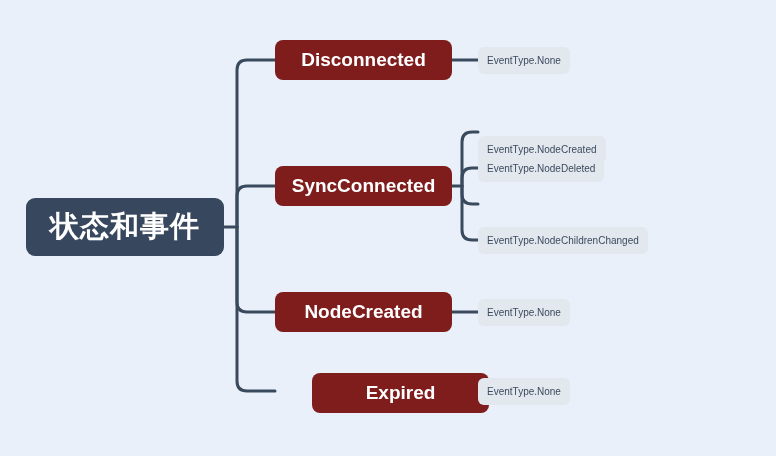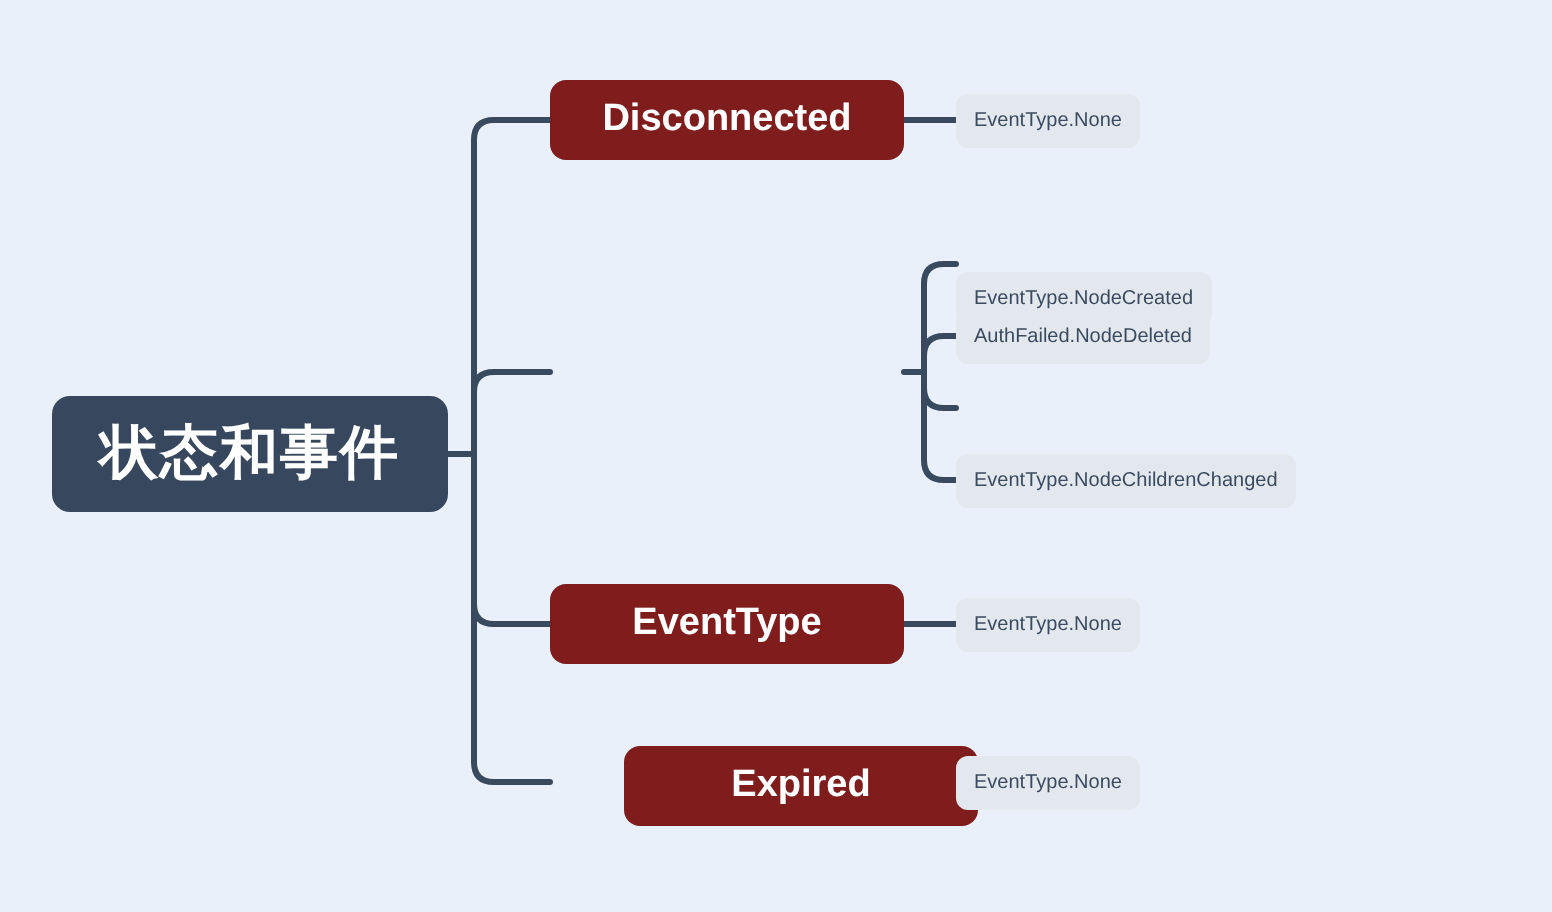--- a/index.html
+++ b/index.html
@@ -111,36 +111,39 @@
     </g>
   </svg>
 
   <div class="node root-node">
     <span>状态和事件</span>
   </div>
 
   <div class="node branch-node branch-1">
     <span>Disconnected</span>
   </div>
+  <div class="node branch-node branch-2">
+    <span>SyncConnected</span>
+  </div>
   <div class="node branch-node branch-3">
-    <span>EventType</span>
+    <span>NodeCreated</span>
   </div>
   <div class="node branch-node branch-4">
     <span>Expired</span>
   </div>
 
   <div class="leaf-chip leaf-a">
     <span>EventType.None</span>
   </div>
 
   <div class="leaf-chip leaf-b1">
     <span>EventType.NodeCreated</span>
   </div>
   <div class="leaf-chip leaf-b2">
-    <span>AuthFailed.NodeDeleted</span>
+    <span>EventType.NodeDeleted</span>
   </div>
   <div class="leaf-chip leaf-b4">
     <span>EventType.NodeChildrenChanged</span>
   </div>
 
   <div class="leaf-chip leaf-c">
     <span>EventType.None</span>
   </div>
 
   <div class="leaf-chip leaf-d">

